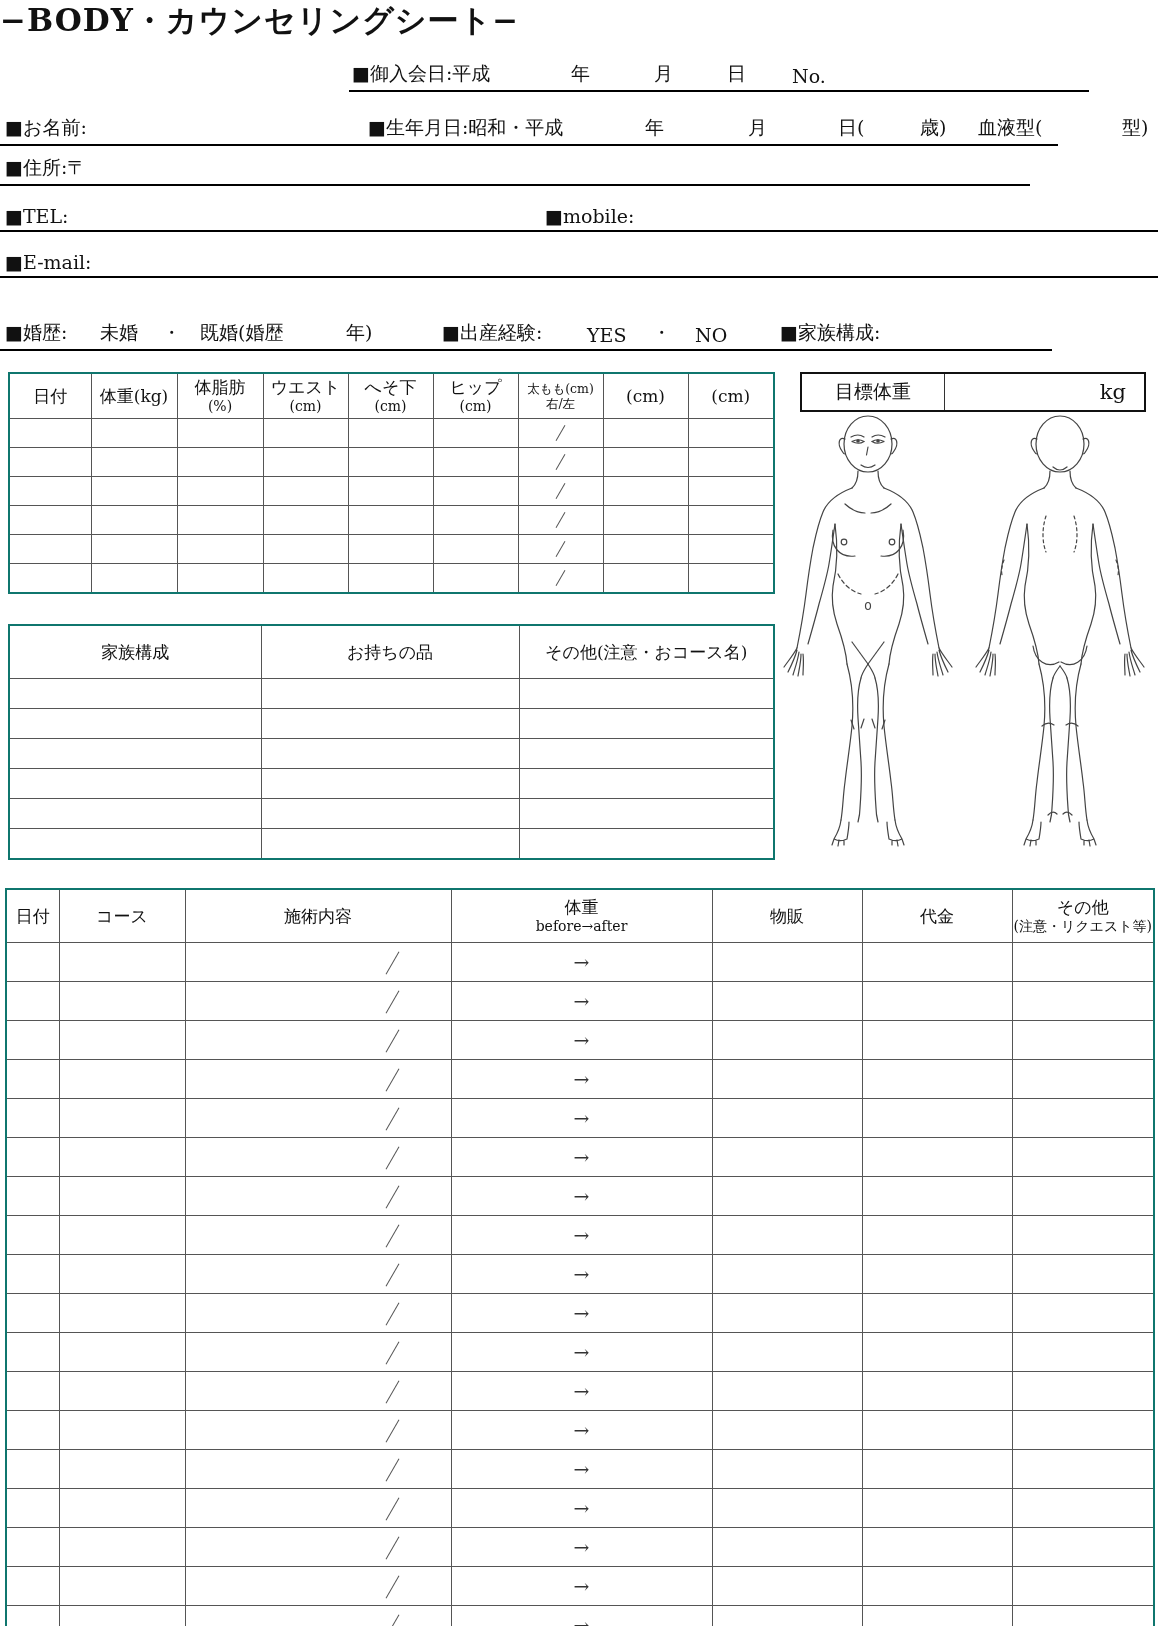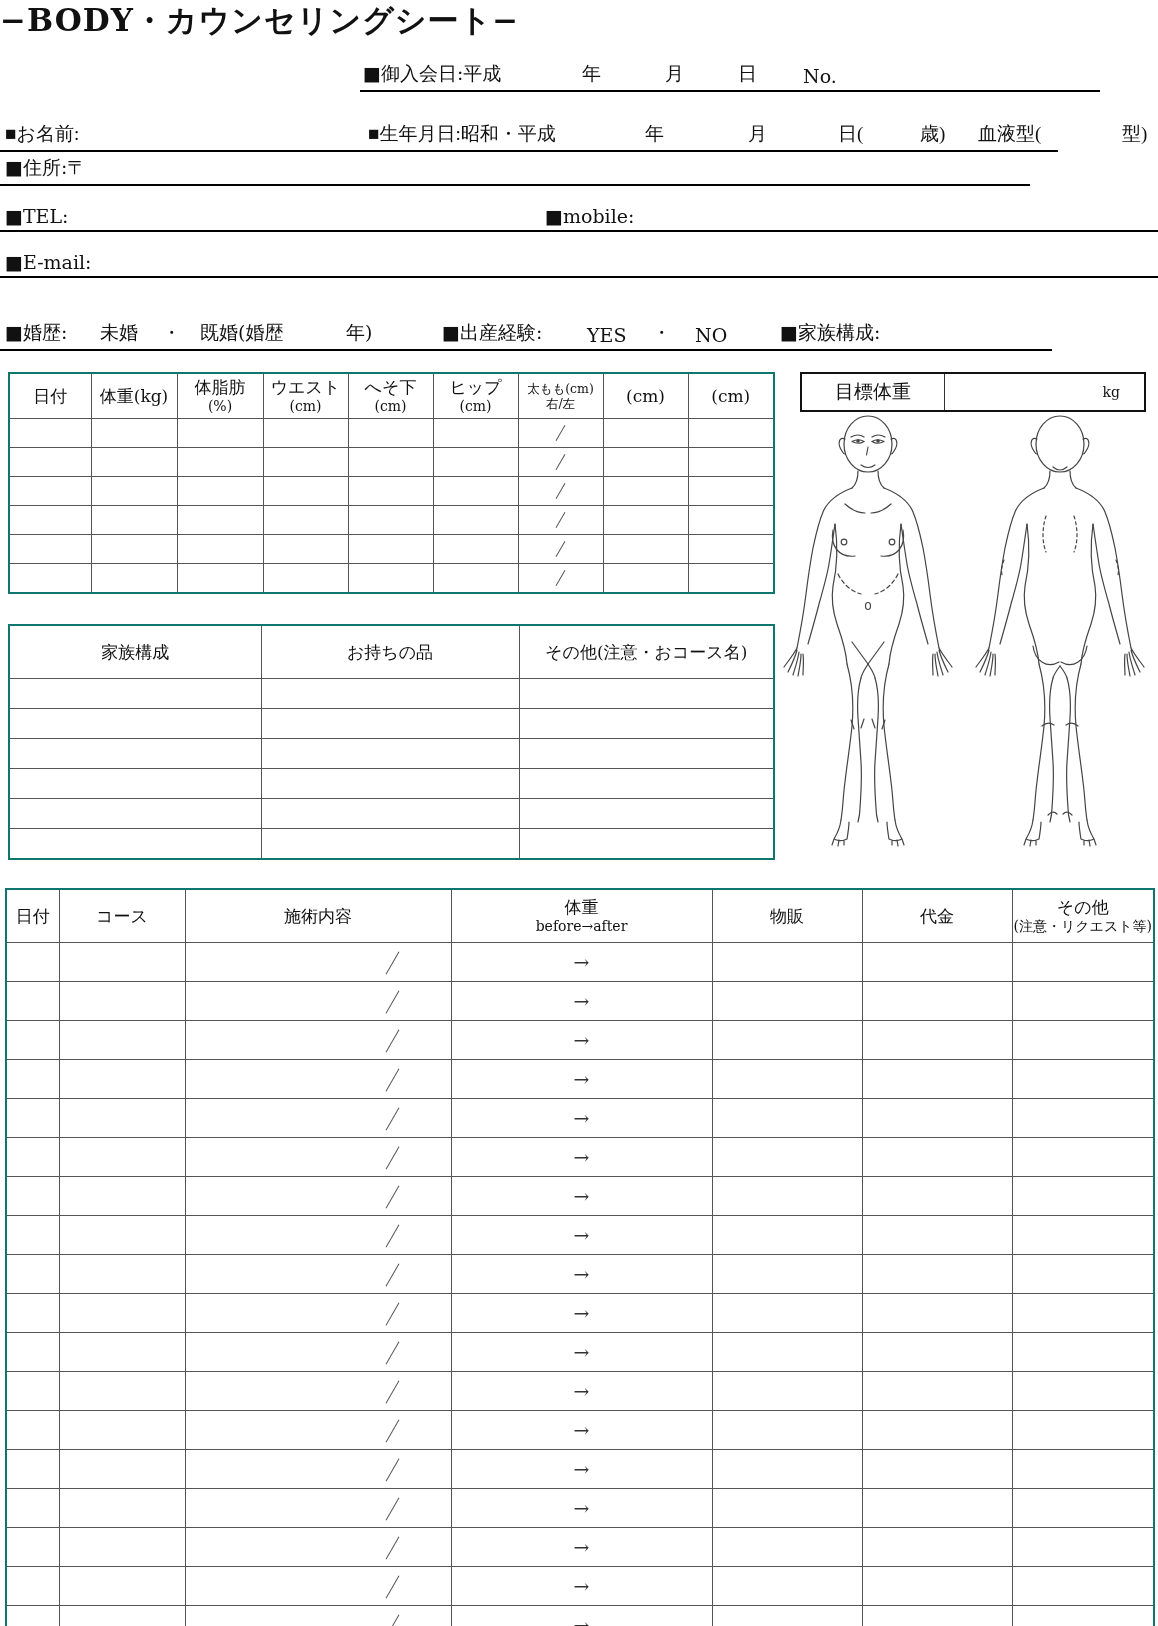--- a/index.html
+++ b/index.html
@@ -4,22 +4,22 @@
 <style>
   html,body{margin:0;padding:0;background:#fff;}
   #page{position:relative;width:1158px;height:1626px;background:#fff;overflow:hidden;
         font-family:"DejaVu Serif","Liberation Serif",serif;color:#111;}
   
   #title{position:absolute;top:0;left:0;width:100%;text-align:left;
          font-size:31px;font-weight:bold;letter-spacing:1px;}
   
   .frow{position:absolute;border-bottom:2px solid #000;}
   .frow span{position:absolute;bottom:3px;font-size:19px;white-space:nowrap;}
-  #row-join{left:360px;top:52px;width:740px;height:38px;text-decoration:underline;}
-  #row-name{left:0;top:108px;width:1058px;height:42px;font-family:Liberation Serif, serif;}
+  #row-join{left:349px;top:52px;width:740px;height:38px;text-decoration:underline;}
+  #row-name{left:0;top:102px;width:1058px;height:42px;}
   #row-addr{left:0;top:142px;width:1030px;height:42px;}
   #row-tel{left:0;top:188px;width:1158px;height:42px;}
   #row-email{left:0;top:234px;width:1158px;height:42px;}
   #row-job{left:0;top:279px;width:1158px;height:41px;}
   #row-marr{left:0;top:322px;width:1052px;height:27px;}
   
   table{border-collapse:collapse;table-layout:fixed;position:absolute;border:2px solid #0f766e;}
   td{border:1px solid #555;padding:0;text-align:center;vertical-align:middle;overflow:hidden;
      font-size:17px;}
   tr.hrow td div{line-height:1.2;}
@@ -38,21 +38,21 @@
          transform:rotate(30deg);margin-top:5px;}
   .slash.sm{height:18px;margin-top:3px;}
   .slashcell{text-align:right;padding-right:58px;}
   .arrowcell span{font-size:19px;color:#333;}
   
   #target-box{position:absolute;left:800px;top:372px;width:346px;height:40px;
               border:2px solid #111;display:flex;box-sizing:border-box;}
   #target-box .lbl{width:142px;border-right:1px solid #333;display:flex;
                    align-items:center;justify-content:center;font-size:19px;}
   #target-box .val{flex:1;display:flex;align-items:center;justify-content:flex-end;
-                   padding-right:24px;font-size:14px;}
+                   padding-right:18px;font-size:21px;}
   
   #figures{position:absolute;left:775px;top:410px;}
 </style>
 </head>
 <body>
 
 <div id="page">
 
   <div id="title">−BODY・カウンセリングシート−</div>
 

